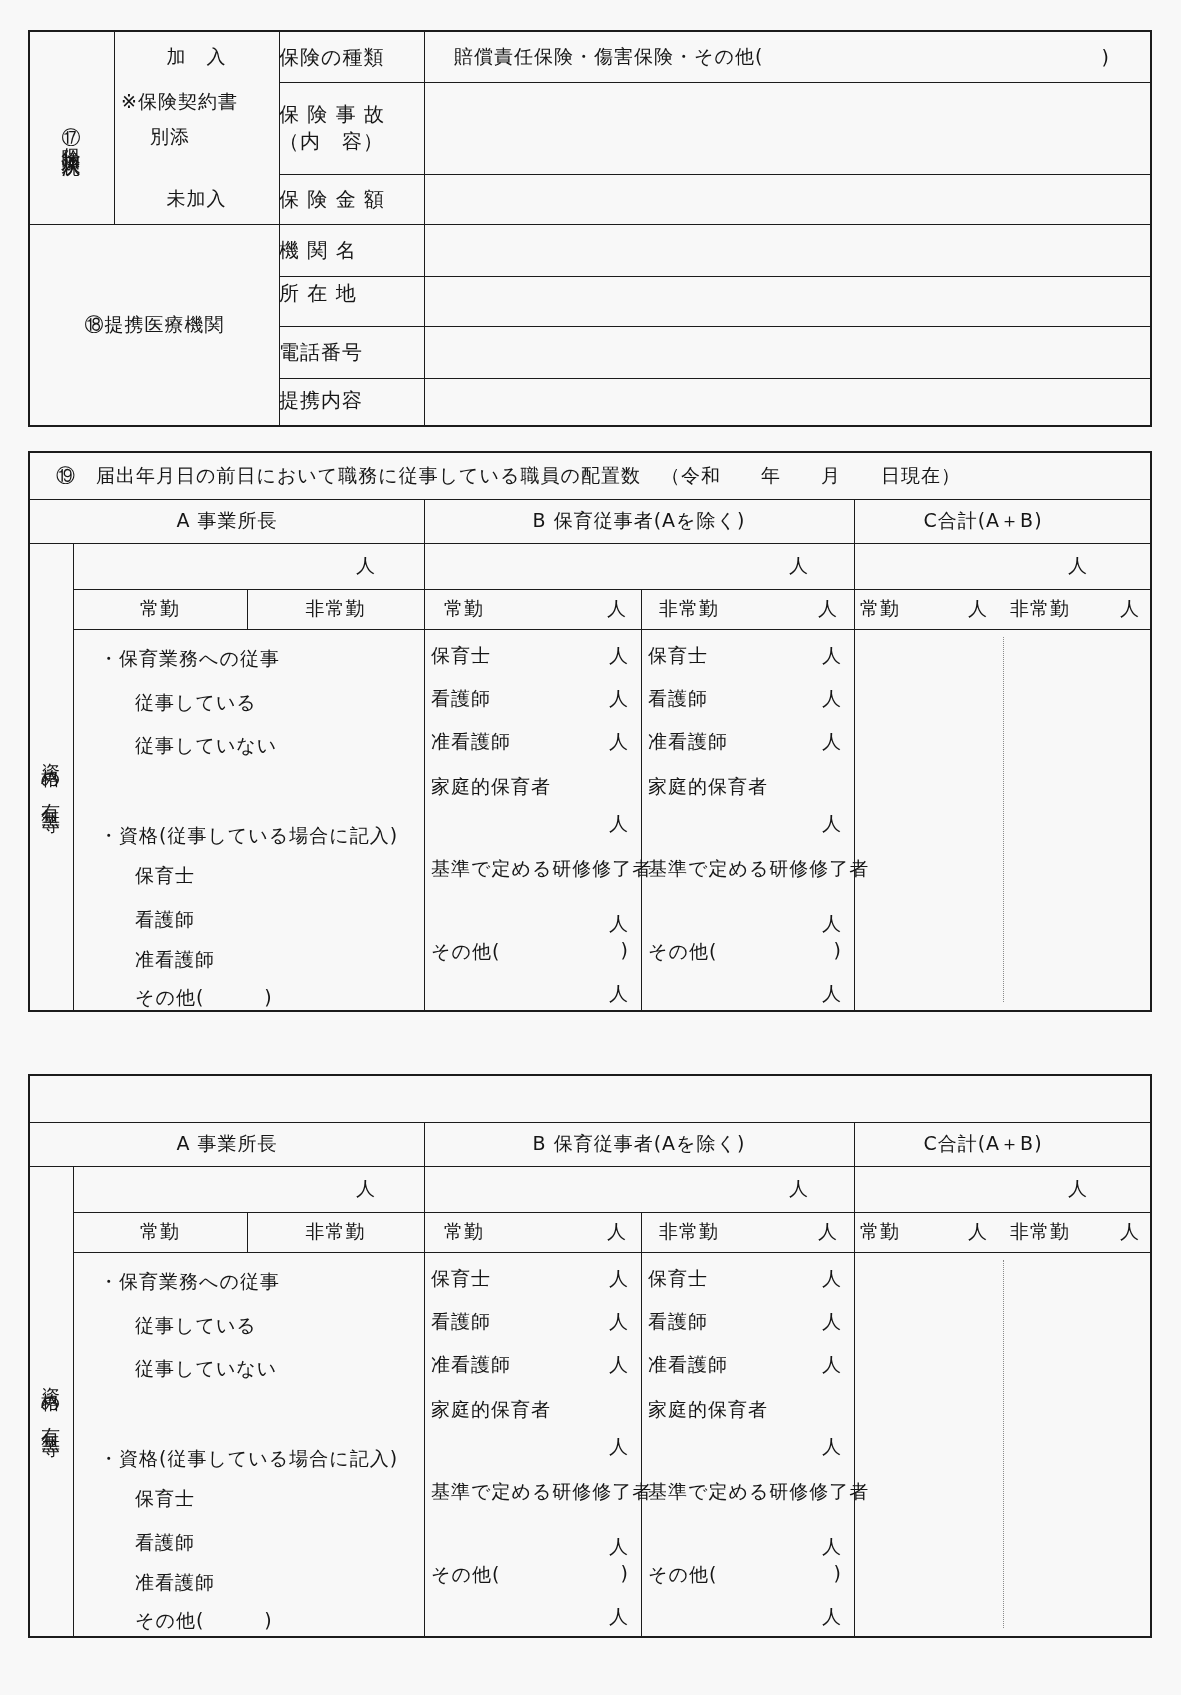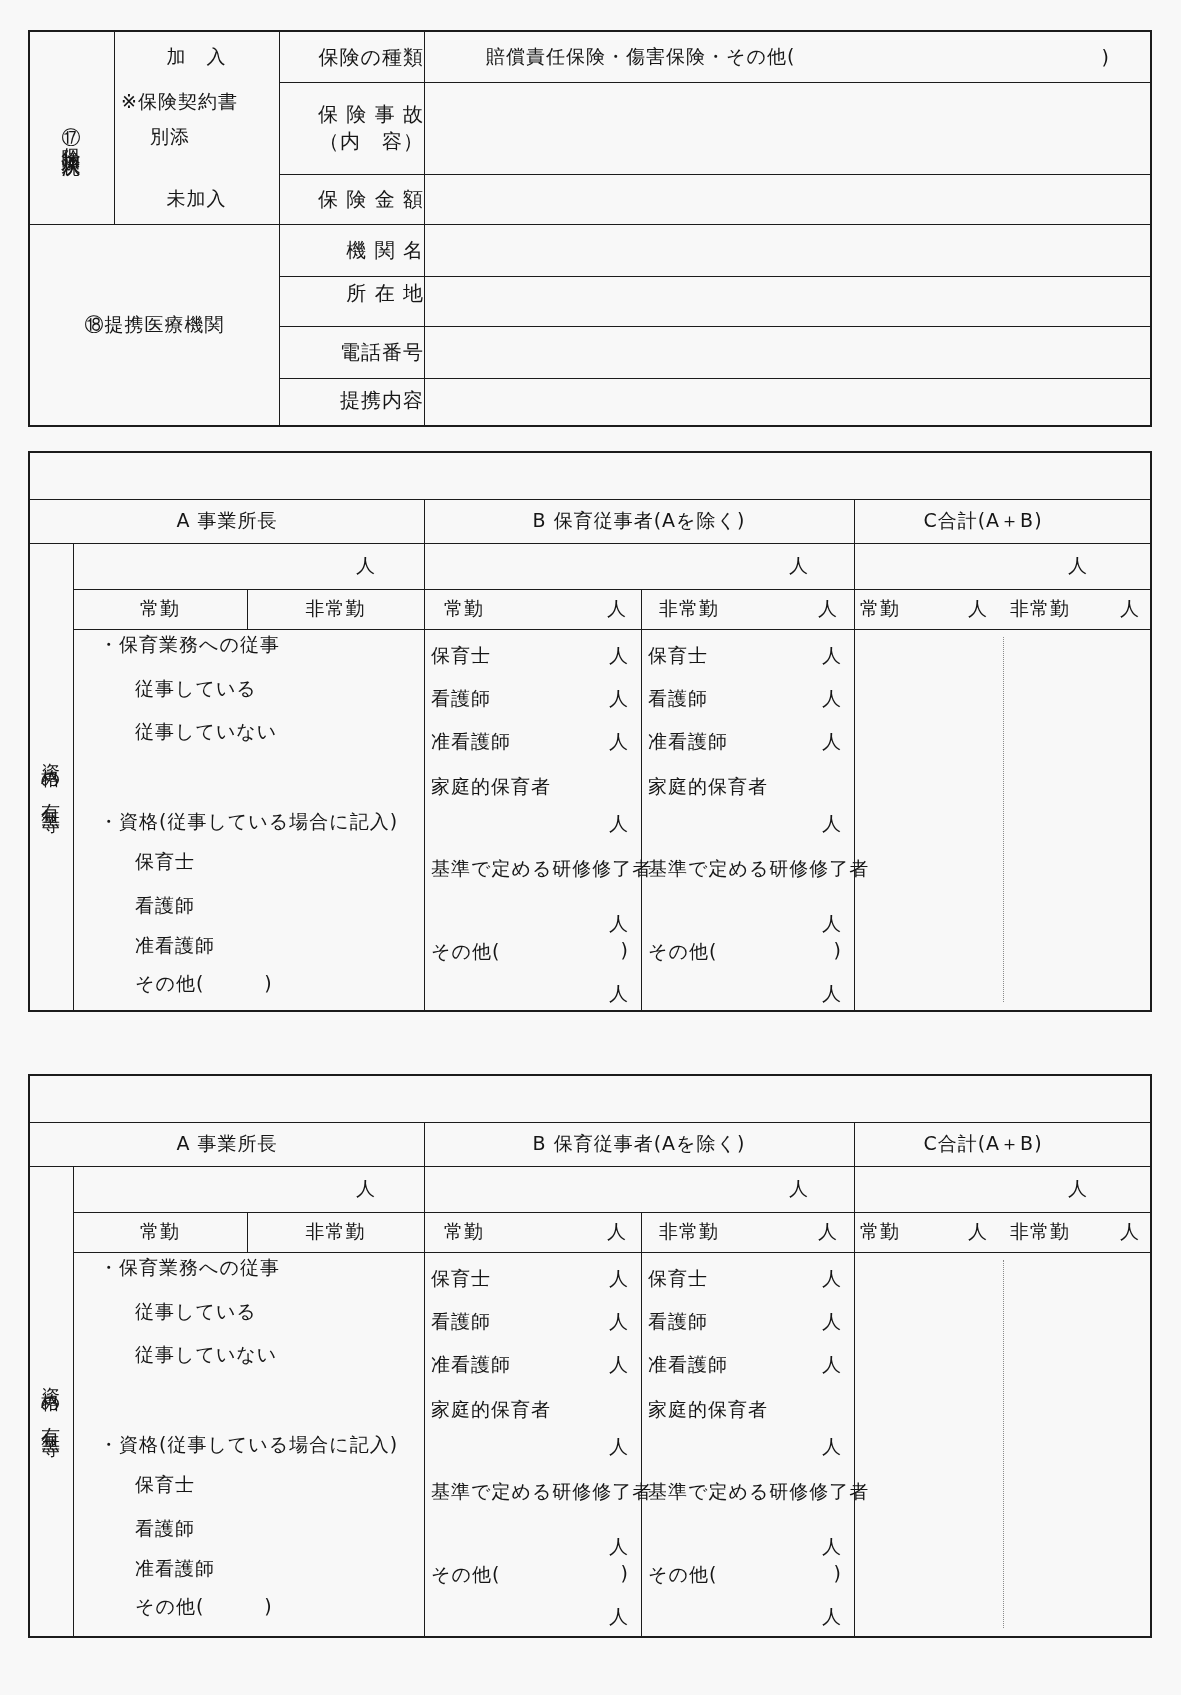--- a/index.html
+++ b/index.html
@@ -5,21 +5,21 @@
   html,body{margin:0;padding:0;background:#f8f8f8;}
   .page{position:relative;width:1181px;height:1695px;background:#f8f8f8;
         font-family:"DejaVu Sans","Liberation Sans",sans-serif;
         font-size:19px;color:#161616;letter-spacing:1px;}
   .t{position:absolute;left:28px;width:1124px;border:2px solid #1c1c1c;box-sizing:border-box;}
   .ln{position:absolute;background:#1c1c1c;}
   .hl{height:1px;}
   .vl{width:1px;}
   .cell{position:absolute;display:flex;align-items:center;box-sizing:border-box;}
   .ctr{justify-content:center;text-align:center;}
-  .pre{white-space:pre;margin-left:32px;}
+  .pre{white-space:pre;}
   .vert{writing-mode:vertical-rl;text-orientation:upright;white-space:pre;}
 
   
   .tt{top:30px;height:397px;}
   .tt .v1{left:84px;top:0;height:192px;}
   .tt .v2{left:249px;top:0;bottom:0;}
   .tt .v3{left:394px;top:0;bottom:0;}
   .tt .h1{top:50px;left:249px;right:0;}
   .tt .h2{top:142px;left:249px;right:0;}
   .tt .h3{top:192px;left:0;right:0;}
@@ -35,21 +35,21 @@
   .tt .jn4{left:0;right:0;top:154px;text-align:center;}
   .tt .c18{left:0;top:192px;width:249px;bottom:0;}
   .tt .lb{left:249px;width:145px;font-size:20px;}
   .tt .vc{left:394px;right:0;}
   .tt .r1{top:0;height:50px;}  .tt .r2{top:50px;height:92px;}
   .tt .r3{top:142px;height:50px;} .tt .r4{top:192px;height:52px;}
   .tt .r5{top:236px;height:50px;} .tt .r6{top:294px;height:52px;}
   .tt .r7{top:346px;height:45px;}
   .tt .vc1{padding-left:30px;position:absolute;display:flex;align-items:center;}
   .tt .paren-r{position:absolute;right:40px;top:50%;transform:translateY(-50%);}
-  .tt .lb span{display:block;width:100%;text-align:right;white-space:pre;}
+  .tt .lb span{display:block;width:100%;text-align:left;white-space:pre;}
 
   
   .st .ln-h1{top:46px;left:0;right:0;}
   .st .ln-h2{top:90px;left:0;right:0;}
   .st .ln-h3{top:136px;left:43px;right:0;}
   .st .ln-h4{top:176px;left:43px;right:0;}
   .st .ln-vA{left:394px;top:46px;bottom:0;}
   .st .ln-vB{left:824px;top:46px;bottom:0;}
   .st .ln-vN{left:43px;top:90px;bottom:0;}
   .st .ln-vA2{left:217px;top:136px;height:40px;}
@@ -63,21 +63,21 @@
   .st .uB{left:394px;top:90px;width:430px;height:46px;justify-content:flex-end;padding-right:45px;}
   .st .uC{left:824px;top:90px;width:296px;height:46px;justify-content:flex-end;padding-right:62px;}
   .st .fA1{left:43px;top:136px;width:174px;height:40px;}
   .st .fA2{left:217px;top:136px;width:177px;height:40px;}
   .st .fB1{left:394px;top:136px;width:217px;height:40px;justify-content:space-between;padding:0 14px 0 20px;}
   .st .fB2{left:611px;top:136px;width:213px;height:40px;justify-content:space-between;padding:0 16px 0 18px;}
   .st .fC1{left:824px;top:136px;width:149px;height:40px;justify-content:space-between;padding:0 15px 0 6px;}
   .st .fC2{left:973px;top:136px;width:147px;height:40px;justify-content:space-between;padding:0 10px 0 7px;}
   .st .side{left:0;top:90px;width:43px;bottom:0;justify-content:center;}
   .st .side .vert{letter-spacing:6px;}
-  .st .abody{position:absolute;left:43px;top:164px;width:351px;bottom:0;}
+  .st .abody{position:absolute;left:43px;top:178px;width:351px;bottom:0;}
   .st .abody span{position:absolute;left:26px;white-space:pre;}
   .st .abody span.h{left:62px;}
   .st .at1{top:15px;} .st .at2{top:59px;} .st .at3{top:102px;} .st .at4{top:192px;}
   .st .at5{top:232px;} .st .at6{top:276px;} .st .at7{top:316px;} .st .at8{top:354px;}
   .st .bb{position:absolute;top:176px;bottom:0;}
   .st .bb1{left:394px;width:217px;}
   .st .bb2{left:611px;width:213px;}
   .st .bb span{position:absolute;white-space:pre;}
   .st .bl{left:7px;}
   .st .br{right:12px;}
@@ -159,20 +159,23 @@
     <div class="ln hl ln-h2"></div>
     <div class="ln hl ln-h3"></div>
     <div class="ln hl ln-h4"></div>
     <div class="ln vl ln-vA"></div>
     <div class="ln vl ln-vB"></div>
     <div class="ln vl ln-vN"></div>
     <div class="ln vl ln-vA2"></div>
     <div class="ln vl ln-vB2"></div>
     <div class="ln ln-dot"></div>
 
+    <div class="cell title-row">
+        <span>⑲　届出年月日の前日において職務に従事している職員の配置数　（令和　　年　　月　　日現在）</span>
+      </div>
 
     <div class="cell ctr gA">
         <span>A 事業所長</span>
       </div>
     <div class="cell ctr gB">
         <span>B 保育従事者(Aを除く)</span>
       </div>
     <div class="cell ctr gC">
         <span>C合計(A＋B)</span>
       </div>

